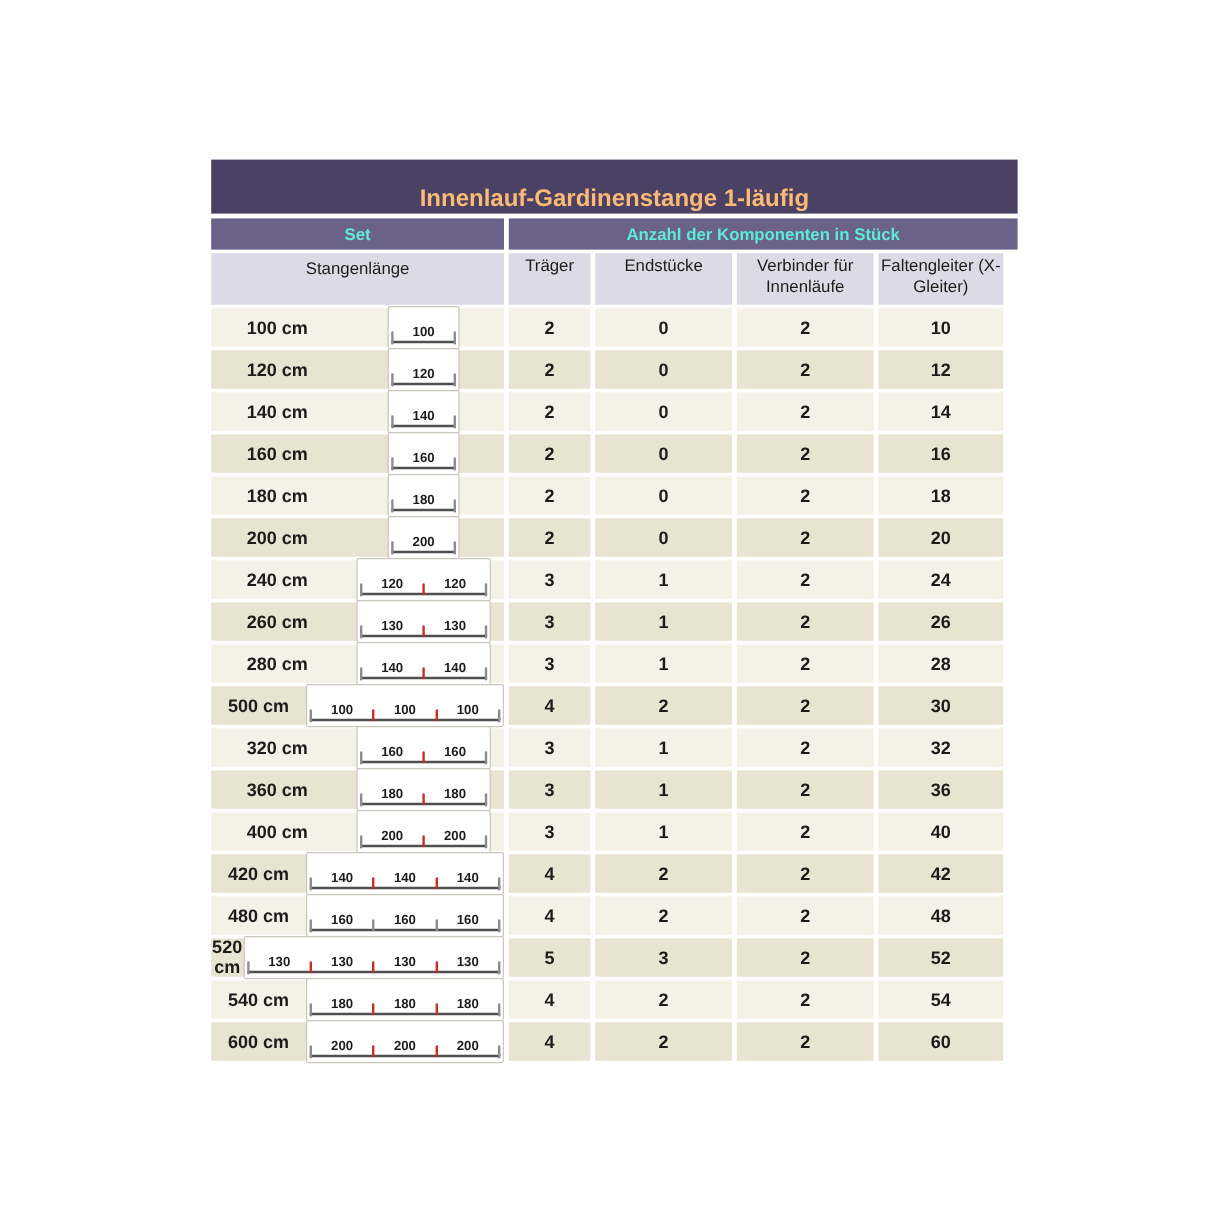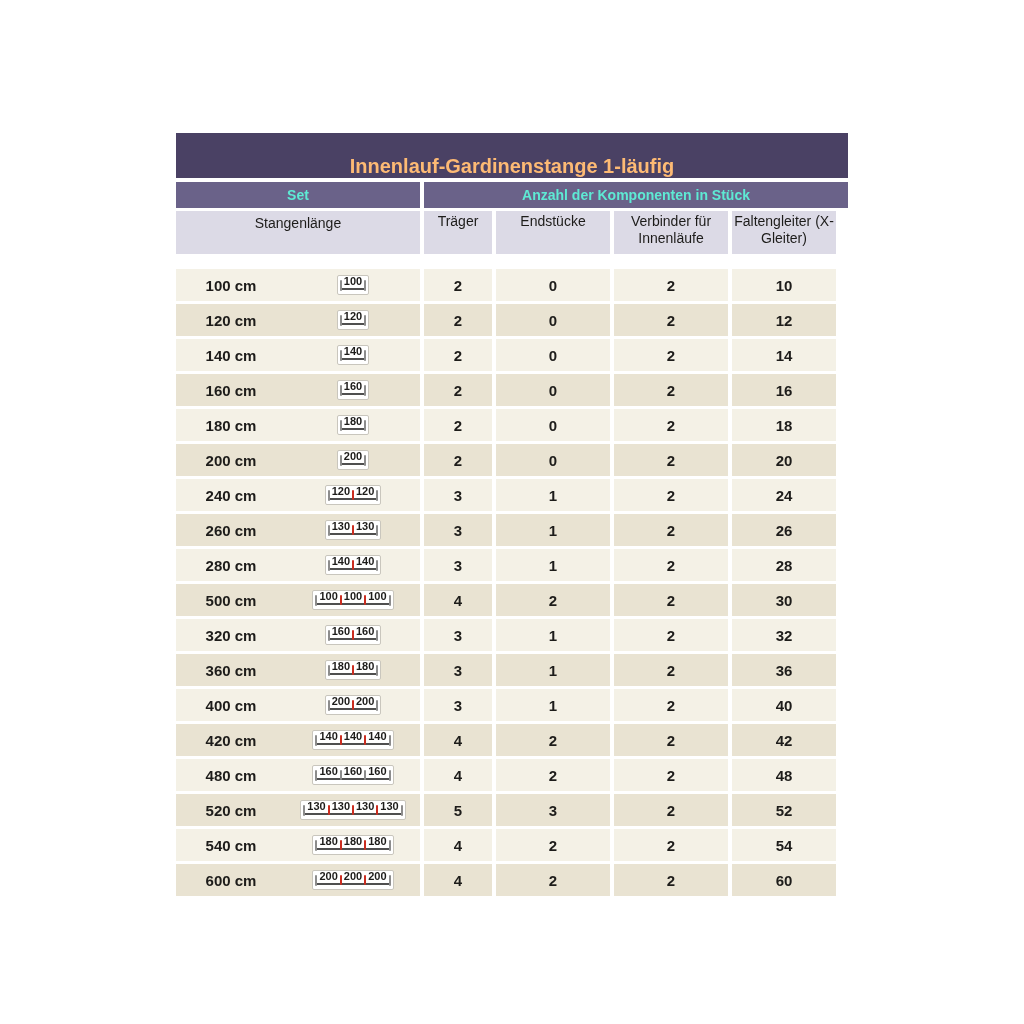--- a/index.html
+++ b/index.html
@@ -24,43 +24,43 @@
     display:flex;align-items:flex-end;justify-content:center;
     font-size:20px;font-weight:700;margin-bottom:4px;}
 
   .group-row{display:flex;gap:4px;margin-bottom:3px;}
   .group-cell{height:26px;background:var(--subheader-bg);color:#5eead4;
     display:flex;align-items:center;justify-content:center;
     font-size:14px;font-weight:700;}
   .group-set{width:244px;}
   .group-components{width:424px;}
 
-  .colhead-row{display:flex;gap:4px;margin-bottom:15px;}
+  .colhead-row{display:flex;gap:4px;margin-bottom:3px;}
   .colhead-cell{background:var(--colhead-bg);color:var(--text-dark);
     font-size:14px;font-weight:400;height:43px;padding-top:2px;
     display:flex;justify-content:center;text-align:center;line-height:17px;}
   .colhead-set{width:244px;display:flex;padding-top:4px;}
   .colhead-set .sub-length{width:110px;text-align:center;}
   .colhead-set .sub-divisions{flex:1;text-align:center;}
   .w-traeger{width:68px;}
   .w-verbinder{width:114px;}
   .w-endstuecke{width:114px;}
   .w-faltengleiter{width:104px;}
 
   .row{display:flex;gap:4px;margin-bottom:3px;}
   .row .cell{height:32px;display:flex;align-items:center;justify-content:center;
     font-size:15px;font-weight:700;color:var(--text-dark);}
   .row.light .cell{background:var(--row-light);}
   .row.dark .cell{background:var(--row-dark);}
   .cell-set{width:244px;}
   .cell-set .length-label{width:110px;text-align:center;}
   .cell-set .diagram-area{flex:1;display:flex;align-items:center;justify-content:center;}
 
-  .dg{position:relative;height:20px;display:inline-flex;align-items:flex-end;
-    background:#ffffff;border:1px solid var(--diagram-border);border-radius:2px;padding:0 2px;}
+  .dg{position:relative;height:36px;display:inline-flex;align-items:flex-end;
+    background:#ffffff;border:1px solid var(--diagram-border);border-radius:2px;padding:0 2px;gap:14px;}
   .dg-line{position:absolute;left:2px;right:2px;bottom:4px;height:2px;
     background:var(--line-color);border-radius:1px;}
   .dg-num{font-size:11px;font-weight:700;line-height:1;margin:0 2px 7px;color:var(--text-dark);
     position:relative;z-index:1;}
   .dg-tick{width:2px;margin-bottom:3px;height:11px;background:var(--tick-gray);
     border-radius:1px;position:relative;z-index:2;}
   .dg-tick.sep{height:10px;margin-bottom:4px;}
   .dg-tick.sep.red{background:var(--tick-red);}
   .dg-tick.sep.gray{background:var(--tick-gray);}
 </style>

